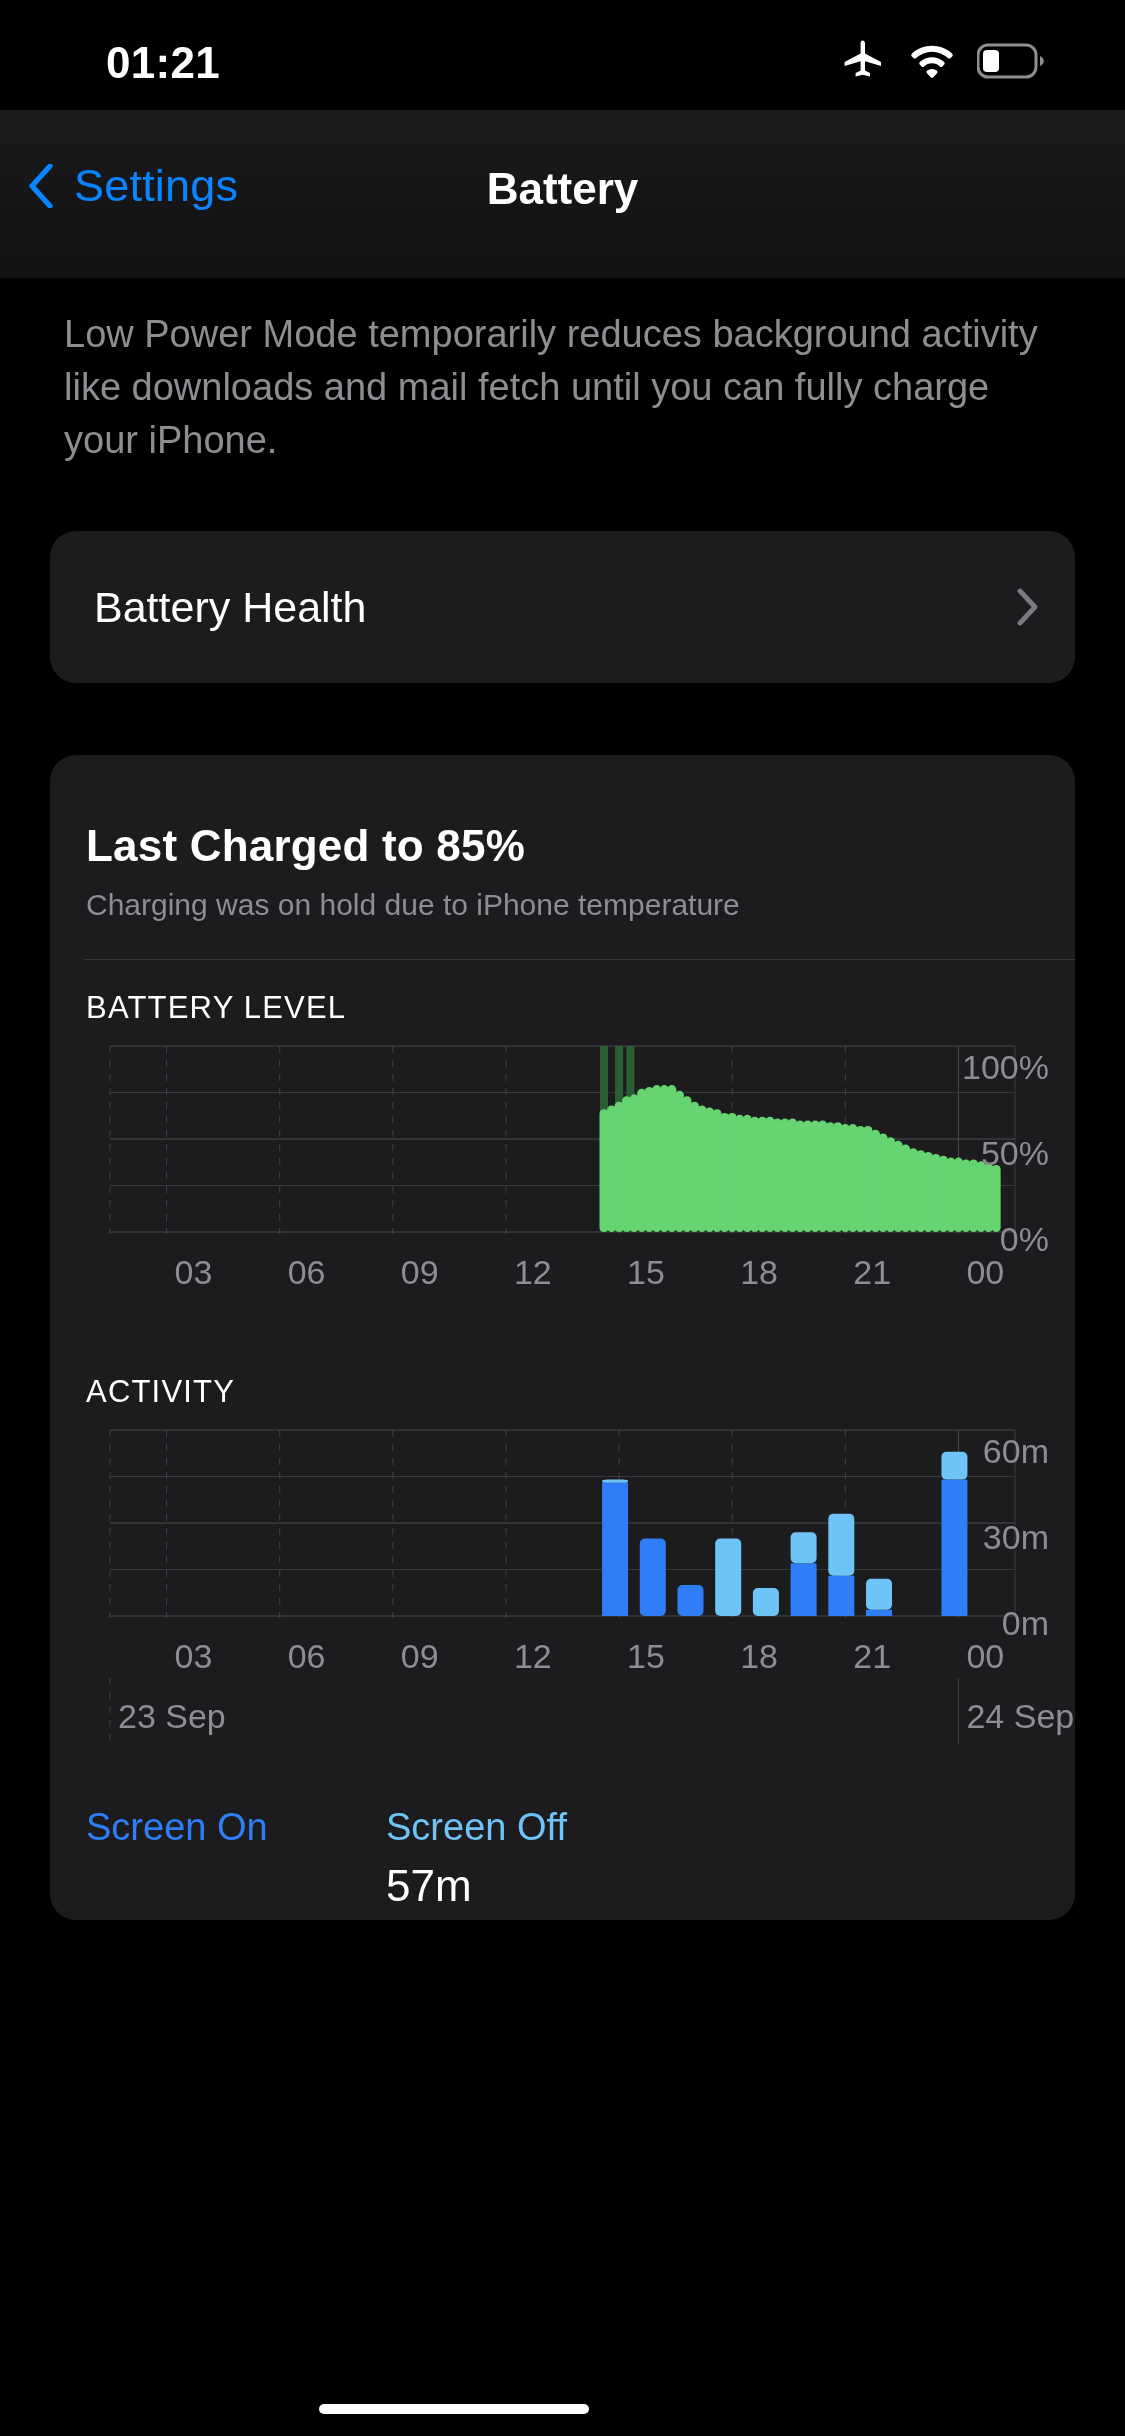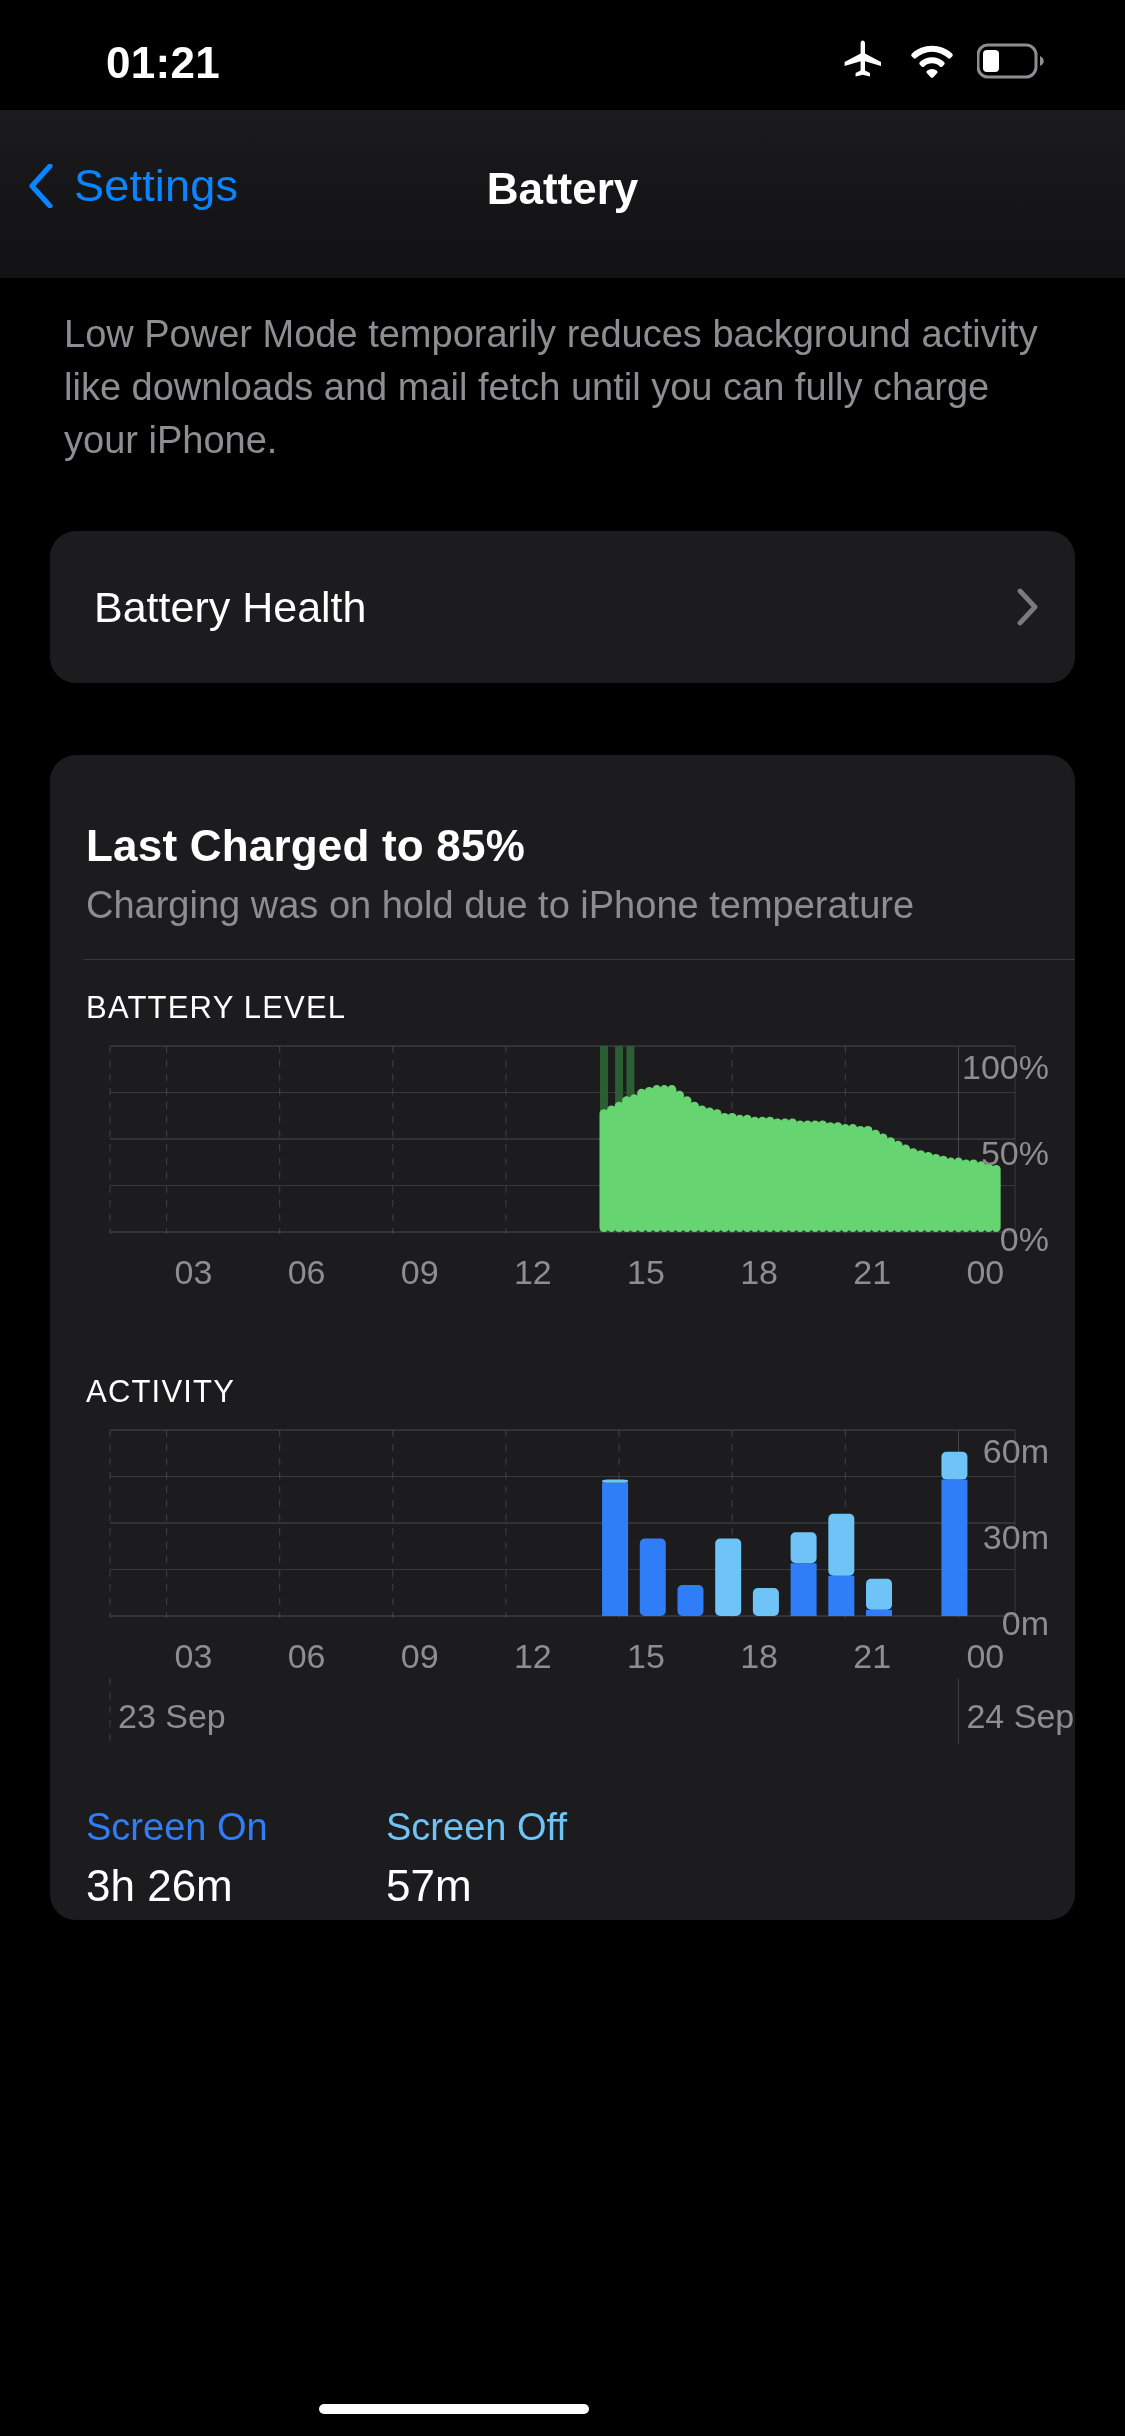--- a/index.html
+++ b/index.html
@@ -74,21 +74,21 @@
     border-radius: 11px; font-size: 36px; color: #ffffff;
     letter-spacing: 0.2px;
   }
   .seg.active { background: #6a6a6e; font-weight: 600; }
 
   .charge-title {
     color: #ffffff; font-size: 44px; font-weight: 700;
     padding: 40px 0 0 36px; letter-spacing: 0.2px;
   }
   .charge-sub {
-    color: #8d8d92; font-size: 38px; line-height: 52px;
+    color: #8d8d92; font-size: 30px; line-height: 52px;
     padding: 8px 80px 0 36px;
   }
 
   .divider { height: 1px; background: #38383a; margin: 28px 0 0 34px; }
 
   .chart-label {
     color: #ffffff; font-size: 31px; letter-spacing: 1.2px;
     padding: 30px 0 0 36px;
   }
 
@@ -319,21 +319,20 @@
         <div class="ylabels">
           <div class="ylab" style="top:6px">60m</div>
           <div class="ylab" style="top:92px">30m</div>
           <div class="ylab" style="top:178px">0m</div>
         </div>
       </div>
 
       <div class="footer-stats">
         <div class="stat">
           <div class="stat-label on">Screen On</div>
-          <div class="stat-value">3h 26m</div>
         </div>
         <div class="stat">
           <div class="stat-label off">Screen Off</div>
           <div class="stat-value">57m</div>
         </div>
       </div>
 
     </div>
   </div>
 

